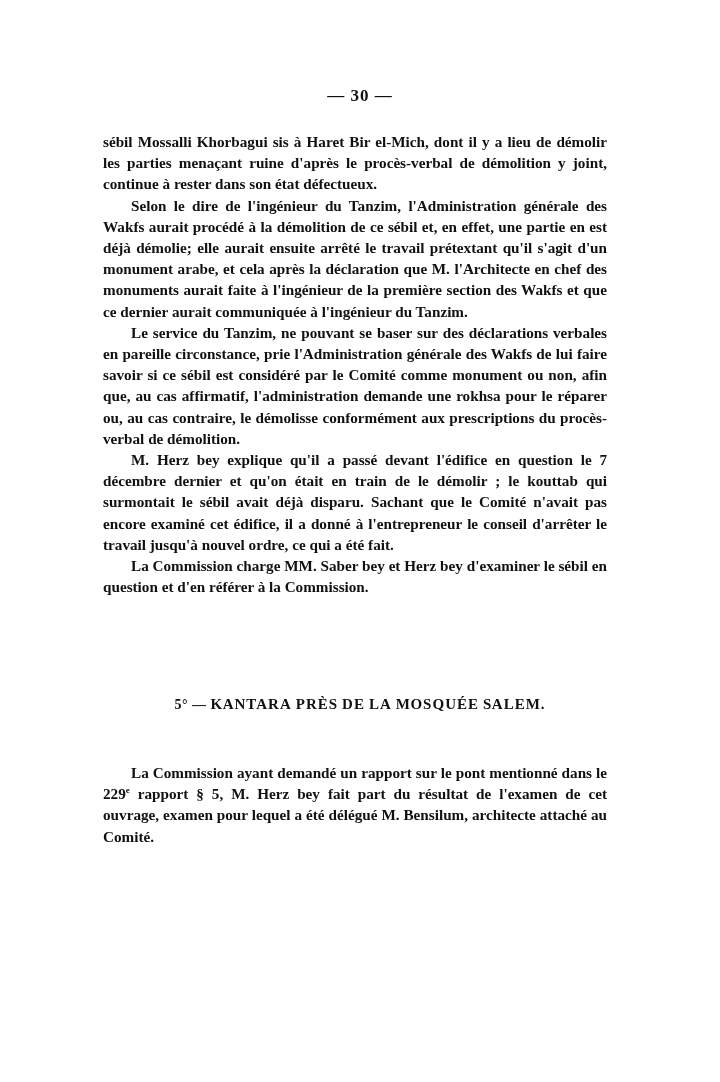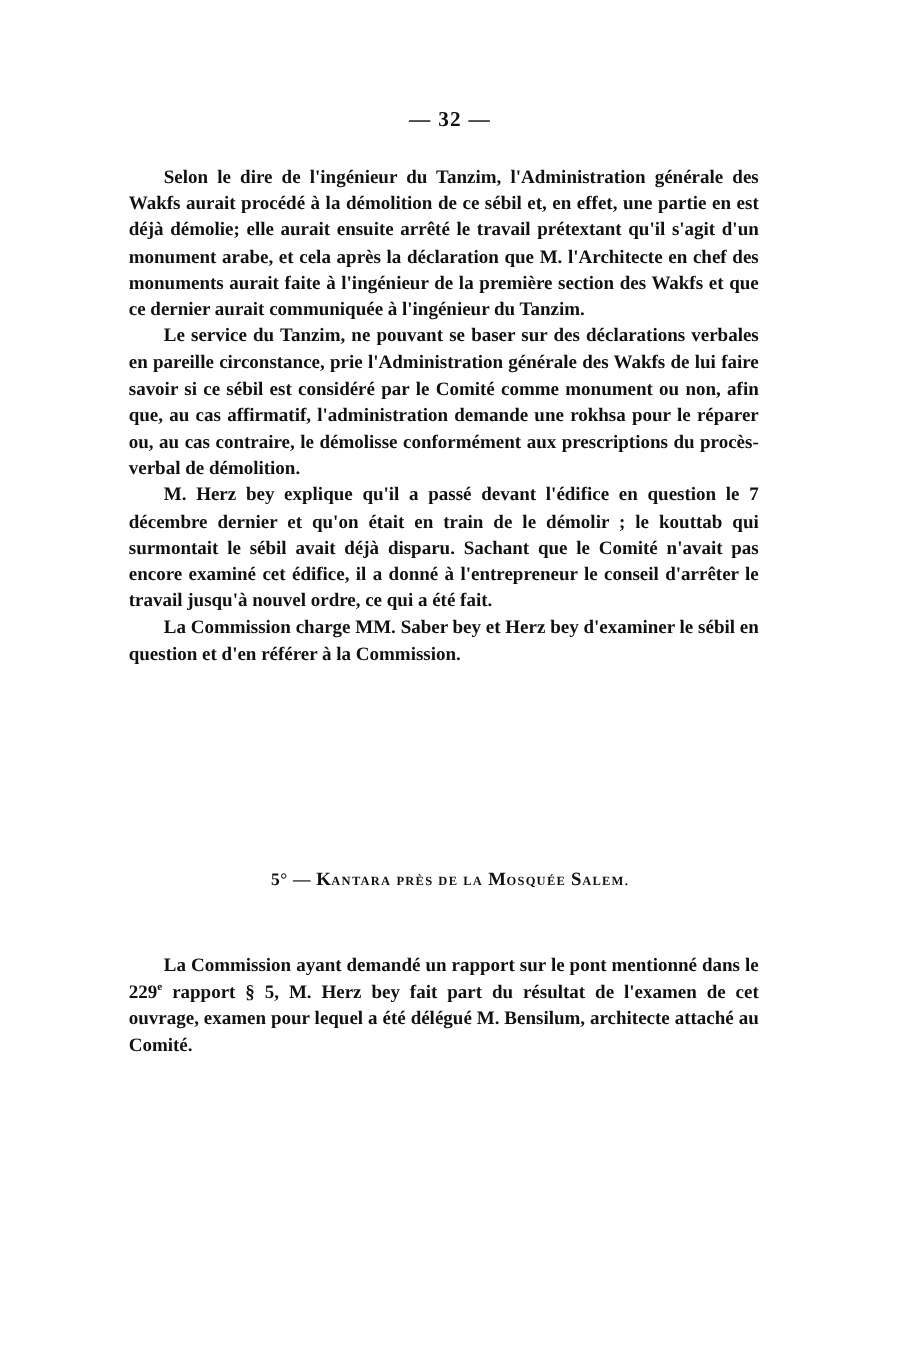--- a/index.html
+++ b/index.html
@@ -48,29 +48,30 @@
       position: absolute;
       top: 696px;
       left: 0;
       width: 720px;
       text-align: center;
       font-size: 14px;
       font-weight: bold;
       letter-spacing: 0.5px;
     }
     .section-heading .sc-big { font-size: 15px; }
-    .section-heading .sc-small { font-size: 10px; text-transform: uppercase; letter-spacing: 1px; text-align: right; }
+    .section-heading .sc-small { font-size: 15px; text-transform: uppercase; letter-spacing: 1px; text-align: right; }
     sup { font-size: 9px; vertical-align: super; line-height: 0; }
   </style>
 </head>
 <body>
 
-<div class="page-number">— 32 —</div>
+<div class="page-number">— 30 —</div>
 
 <div class="text-block block-1">
+  <p class="para">sébil Mossalli Khorbagui sis à Haret Bir el-Mich, dont il y a lieu de démolir les parties menaçant ruine d'après le procès-verbal de démolition y joint, continue à rester dans son état défectueux.</p>
   <p class="para indent">Selon le dire de l'ingénieur du Tanzim, l'Administration générale des Wakfs aurait procédé à la démolition de ce sébil et, en effet, une partie en est déjà démolie; elle aurait ensuite arrêté le travail prétextant qu'il s'agit d'un monument arabe, et cela après la déclaration que M. l'Architecte en chef des monuments aurait faite à l'ingénieur de la première section des Wakfs et que ce dernier aurait communiquée à l'ingénieur du Tanzim.</p>
   <p class="para indent">Le service du Tanzim, ne pouvant se baser sur des déclarations verbales en pareille circonstance, prie l'Administration générale des Wakfs de lui faire savoir si ce sébil est considéré par le Comité comme monument ou non, afin que, au cas affirmatif, l'administration demande une rokhsa pour le réparer ou, au cas contraire, le démolisse conformément aux prescriptions du procès-verbal de démolition.</p>
   <p class="para indent">M. Herz bey explique qu'il a passé devant l'édifice en question le 7 décembre dernier et qu'on était en train de le démolir ; le kouttab qui surmontait le sébil avait déjà disparu. Sachant que le Comité n'avait pas encore examiné cet édifice, il a donné à l'entrepreneur le conseil d'arrêter le travail jusqu'à nouvel ordre, ce qui a été fait.</p>
   <p class="para indent">La Commission charge MM. Saber bey et Herz bey d'examiner le sébil en question et d'en référer à la Commission.</p>
 </div>
 
 <div class="section-heading">
   <span>5°</span>
   <span>—</span>
   <span>

